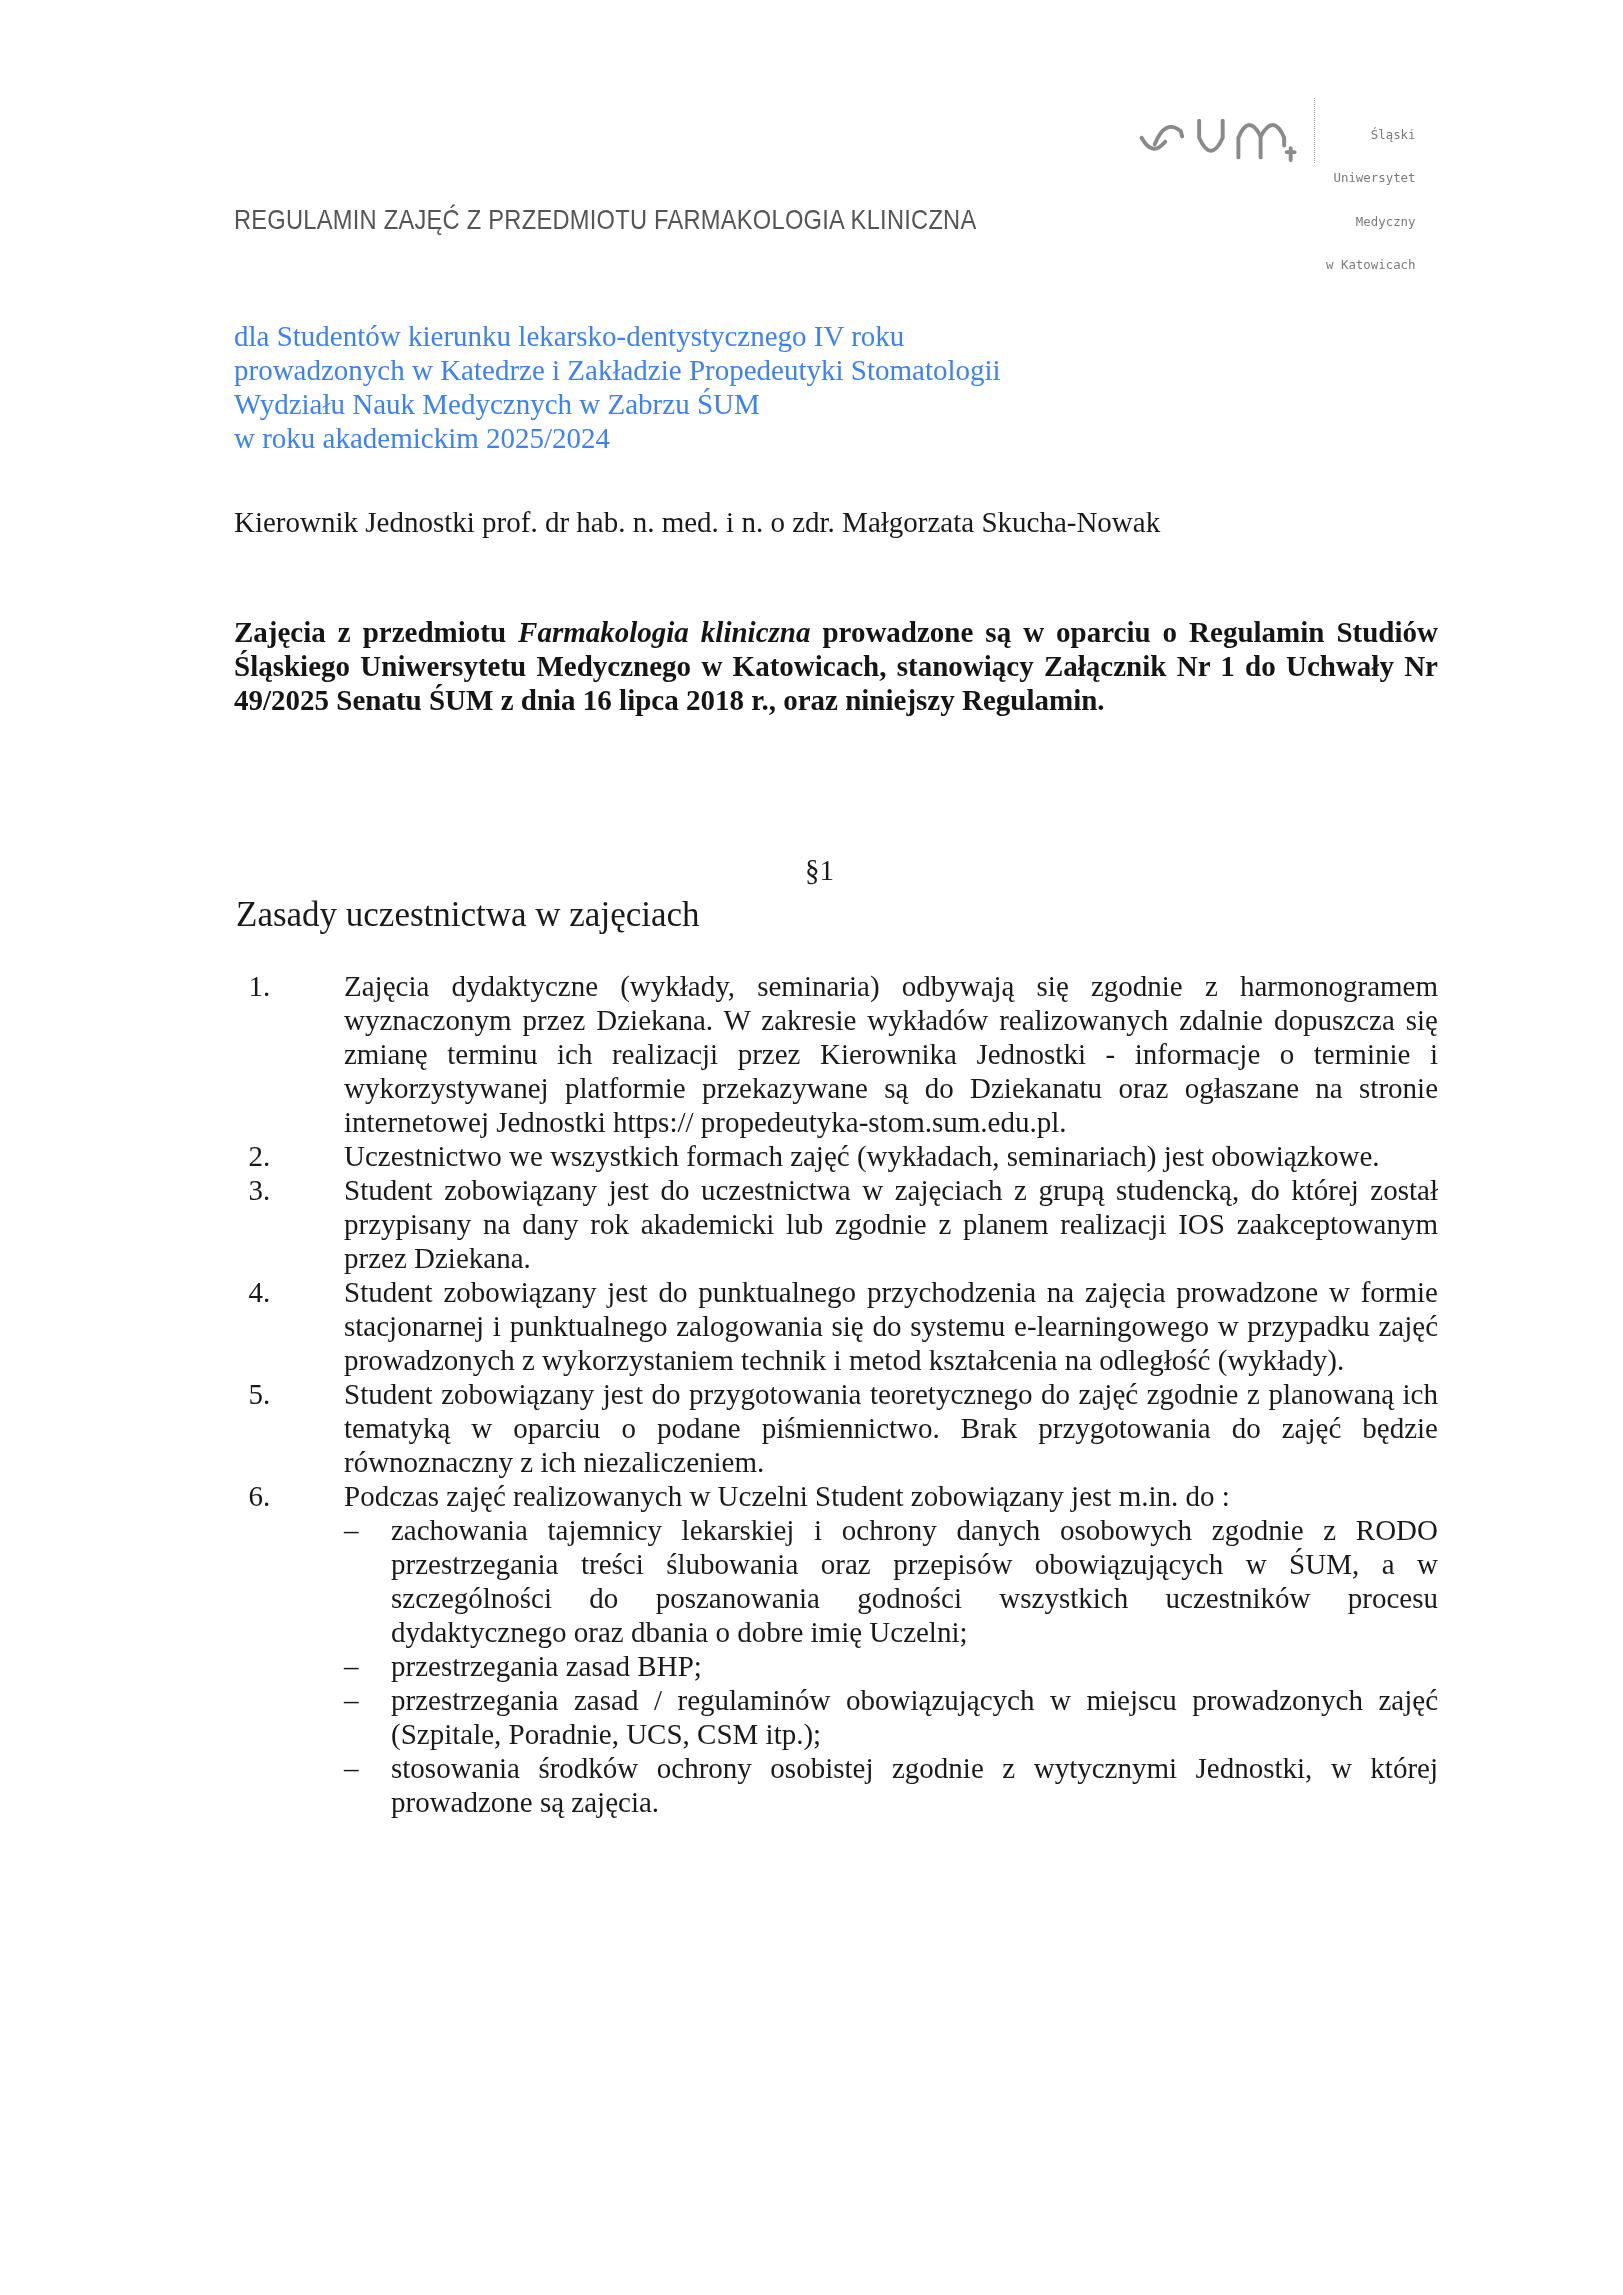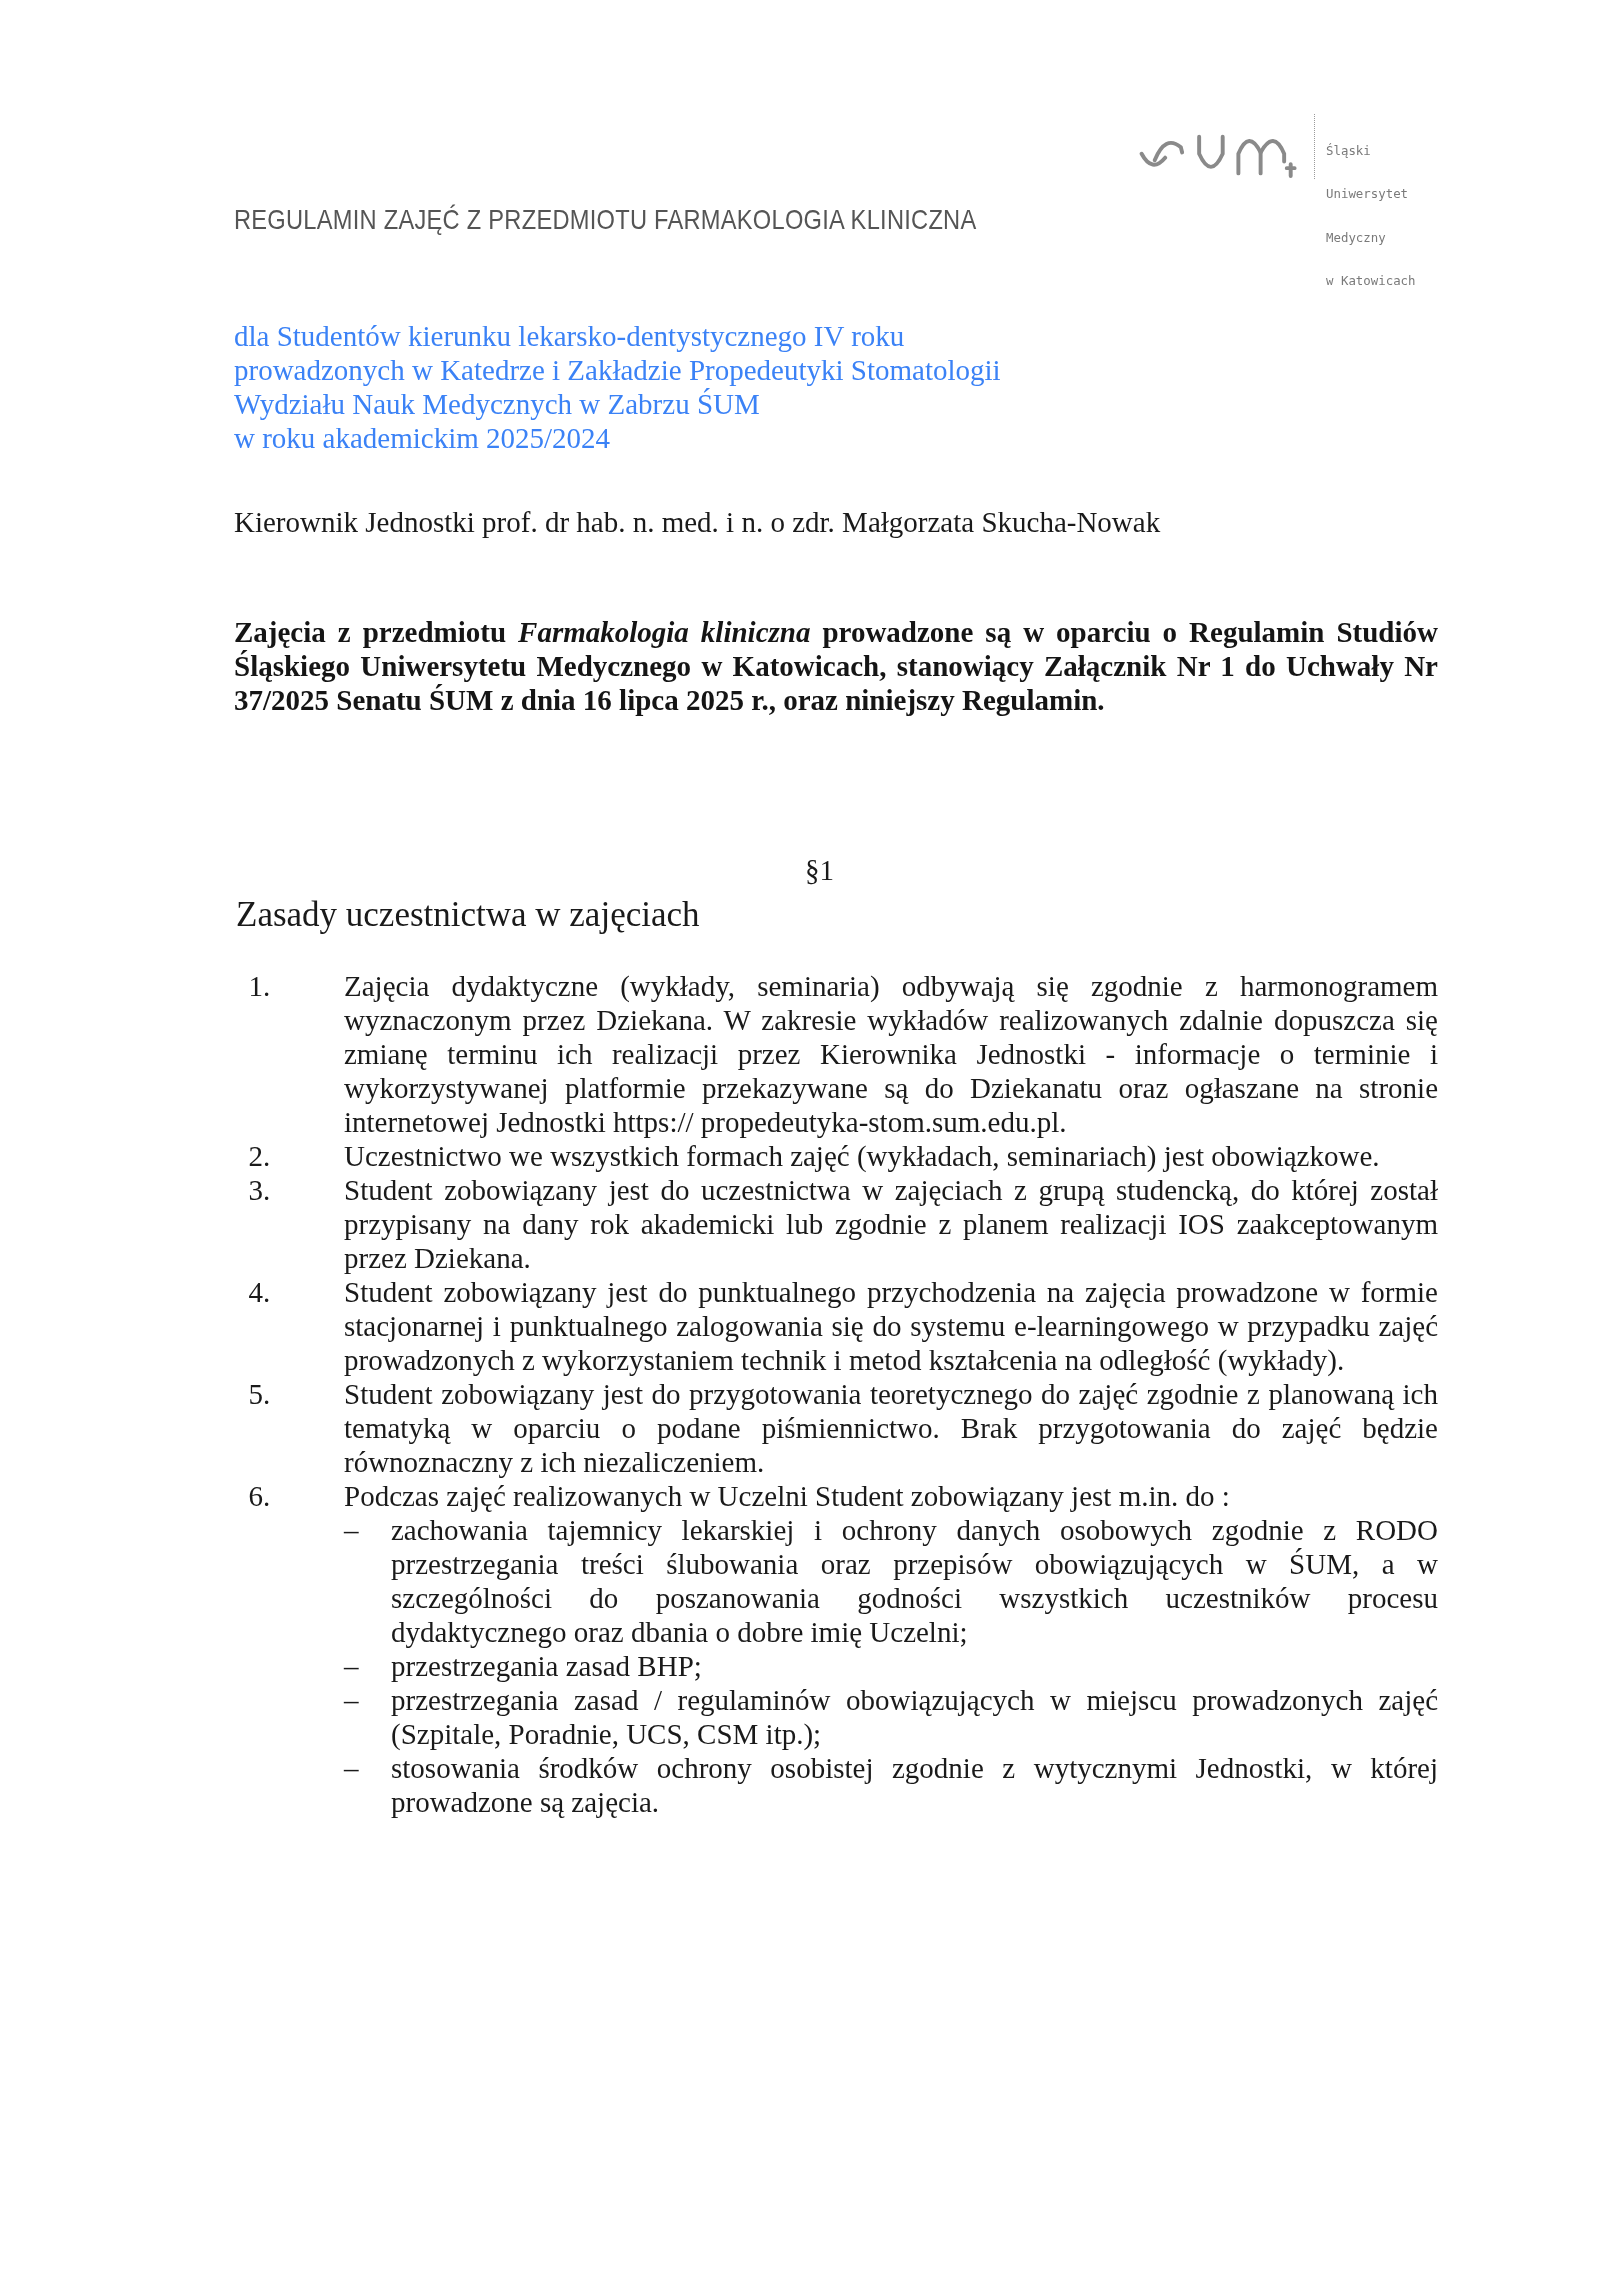--- a/index.html
+++ b/index.html
@@ -1,19 +1,19 @@
 <!DOCTYPE html>
 <html style="font-size:10.5px"><head>
 <meta charset="utf-8">
 <style>
   html, body { margin: 0; padding: 0; background: #ffffff; }
   body { width: 1623px; height: 2295px; position: relative; overflow: hidden; color: #1a1a1a; font-family: "Liberation Serif", serif; }
 
   
-  .logo { position: absolute; left: 1139px; top: 114px; width: 301px; height: 72px; }
+  .logo { position: absolute; left: 1139px; top: 98px; width: 301px; height: 72px; text-align: right; }
   .logo-mark { position: absolute; left: 0; top: 6.5px; width: 170px; height: 59px; }
   .logo-divider { position: absolute; left: 175px; top: 0; width: 0; height: 65px; border-left: 1.3px dotted #9a9a9a; }
   .logo-text { position: absolute; left: 187px; top: 1.3px; font-family: "DejaVu Sans Mono", monospace; font-size: 12.4px; line-height: 14.4px; color: #7a7a7a; white-space: pre; }
 
   .title { position: absolute; left: 234px; top: 204px; font-family: "Liberation Sans", sans-serif; font-weight: 300; font-size: 27.5px; letter-spacing: 0.3px; color: #555; transform: scaleX(0.86); transform-origin: left top; white-space: nowrap; }
 
   .intro { position: absolute; left: 234px; top: 319px; font-size: 29px; line-height: 34px; color: #3b82f6; }
   .intro div { white-space: nowrap; }
   .head-of-unit { position: absolute; left: 234px; top: 505px; font-size: 29px; line-height: 34px; white-space: nowrap; }
 
@@ -57,21 +57,21 @@
 
 <div class="intro">
   <div>dla Studentów kierunku lekarsko-dentystycznego IV roku</div>
   <div>prowadzonych w Katedrze i Zakładzie Propedeutyki Stomatologii</div>
   <div>Wydziału Nauk Medycznych w Zabrzu ŚUM</div>
   <div>w roku akademickim 2025/2024</div>
 </div>
 
 <div class="head-of-unit">Kierownik Jednostki prof. dr hab. n. med. i n. o zdr. Małgorzata Skucha-Nowak</div>
 
-<div class="basis"><span>Zajęcia z przedmiotu </span><i>Farmakologia kliniczna</i><span> prowadzone są w oparciu o Regulamin Studiów Śląskiego Uniwersytetu Medycznego w Katowicach, stanowiący Załącznik Nr 1 do Uchwały Nr 37/2025 Senatu ŚUM z dnia 16 lipca 2025 r., oraz niniejszy Regulamin.</span></div>
+<div class="basis"><span>Zajęcia z przedmiotu </span><i>Farmakologia kliniczna</i><span> prowadzone są w oparciu o Regulamin Studiów Śląskiego Uniwersytetu Medycznego w Katowicach, stanowiący Załącznik Nr 1 do Uchwały Nr 49/2025 Senatu ŚUM z dnia 16 lipca 2018 r., oraz niniejszy Regulamin.</span></div>
 
 <div class="para-mark">§1</div>
 <div class="section-title">Zasady uczestnictwa w zajęciach</div>
 
 <div class="rules">
   <div class="rule">
     <span class="num">1.</span>
     <span>Zajęcia dydaktyczne (wykłady, seminaria) odbywają się zgodnie z harmonogramem wyznaczonym przez Dziekana. W zakresie wykładów realizowanych zdalnie dopuszcza się zmianę terminu ich realizacji przez Kierownika Jednostki - informacje o terminie i wykorzystywanej platformie przekazywane są do Dziekanatu oraz ogłaszane na stronie internetowej Jednostki https:// propedeutyka-stom.sum.edu.pl.</span>
   </div>
   <div class="rule">

